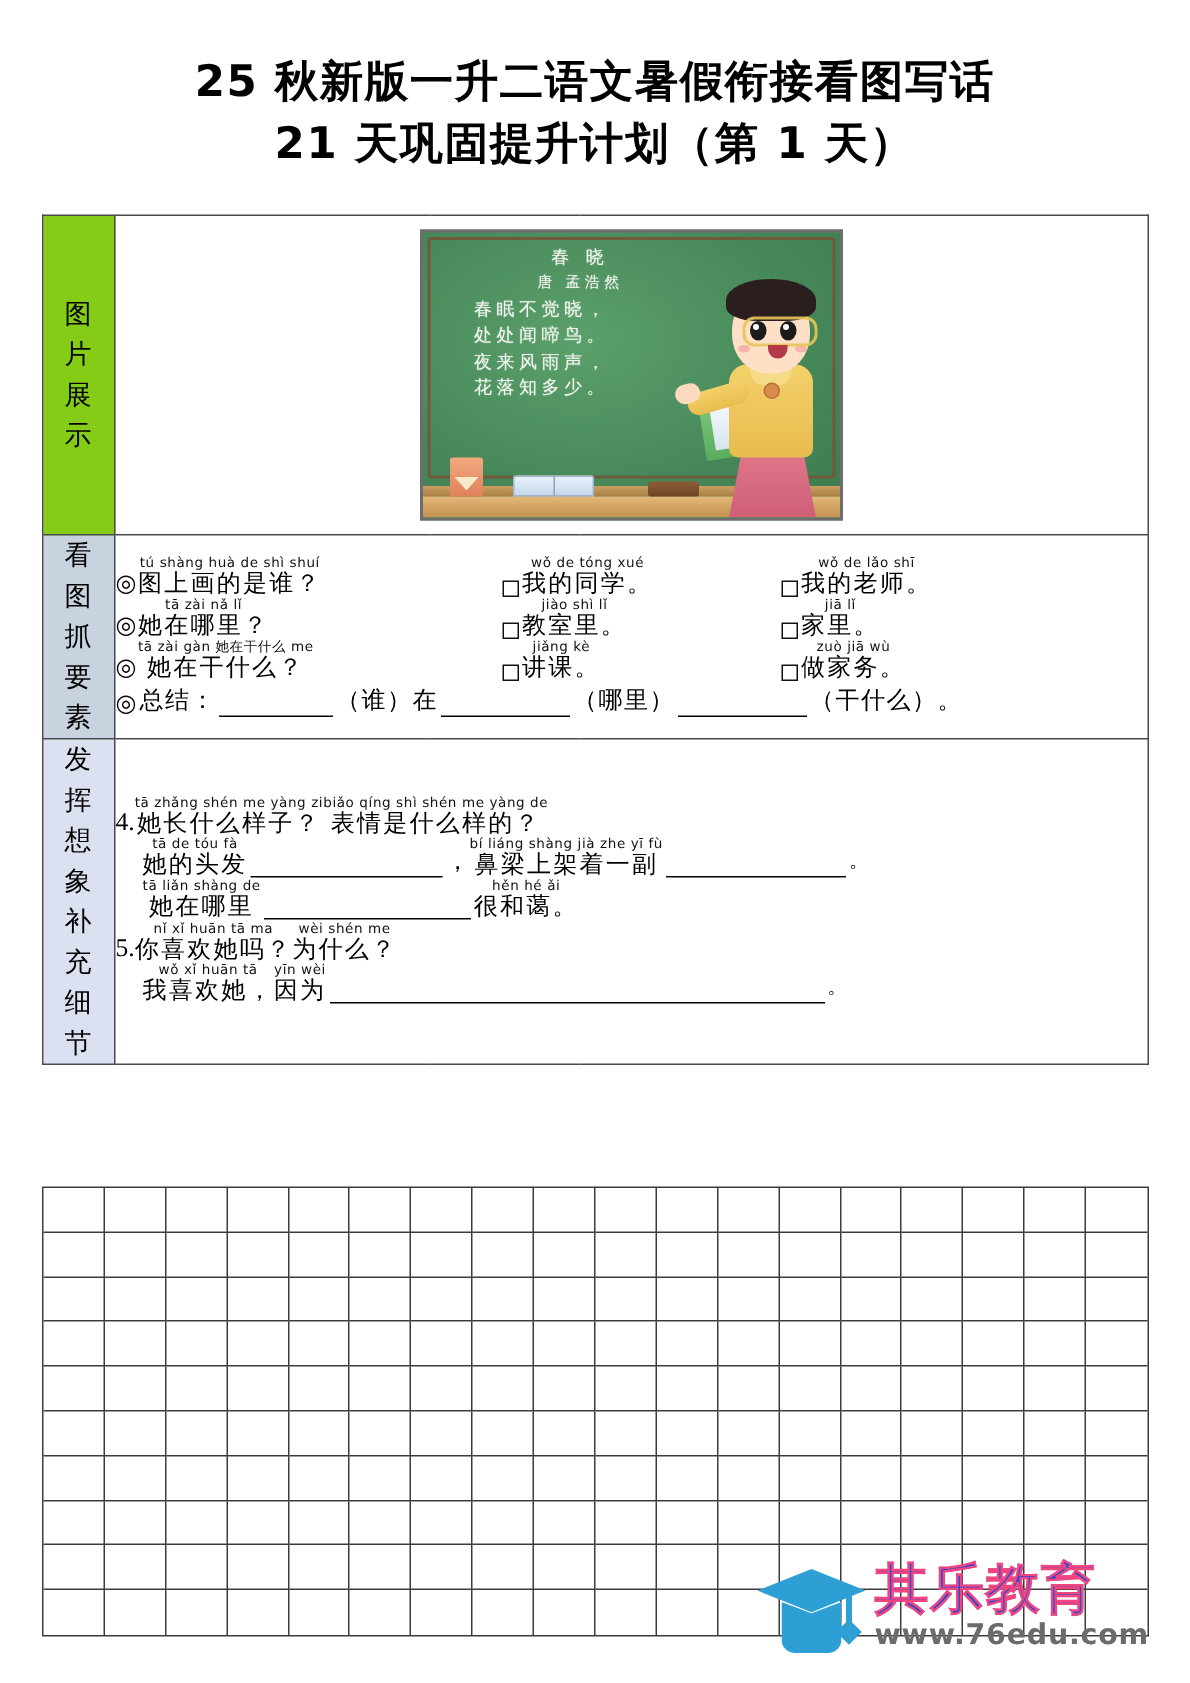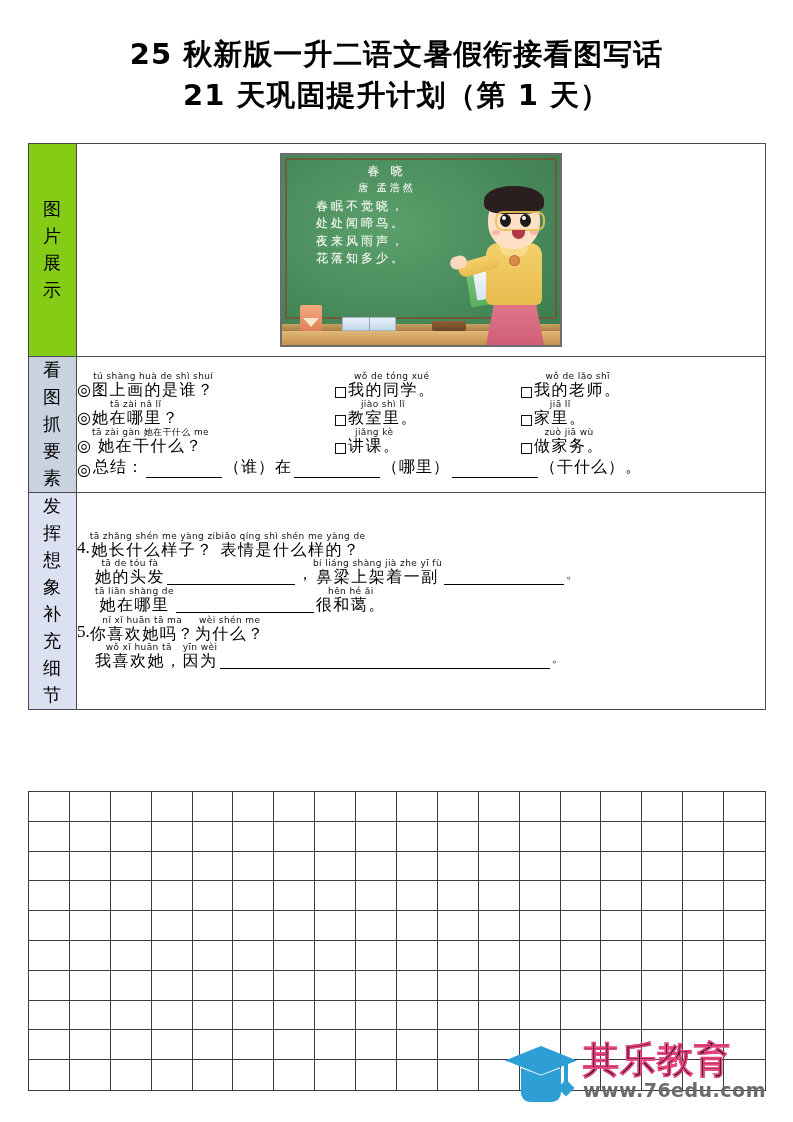--- a/index.html
+++ b/index.html
@@ -333,21 +333,21 @@
   .cap-tassel{
     position:absolute;left:59px;top:24px;width:4px;height:22px;background:#2e9fd4;
   }
   .cap-bead{
     position:absolute;left:55px;top:42px;width:12px;height:12px;background:#2e9fd4;
     transform:rotate(45deg);
   }
   .logo-text{display:flex;flex-direction:column;justify-content:center;}
   .logo-cn{
     font-family:"DejaVu Sans","Liberation Sans",sans-serif;
-    font-weight:bold;font-size:36px;color:#0f172a;letter-spacing:1px;line-height:1.05;
+    font-weight:bold;font-size:36px;color:#1d4ed8;letter-spacing:1px;line-height:1.05;
     -webkit-text-stroke:0.5px #f2457f;
   }
   .logo-url{
     font-family:"DejaVu Sans","Liberation Sans",sans-serif;
     font-weight:bold;font-size:19px;color:#6b6b6b;letter-spacing:.5px;margin-top:1px;
   }
 </style>
 </head>
 <body>
 

